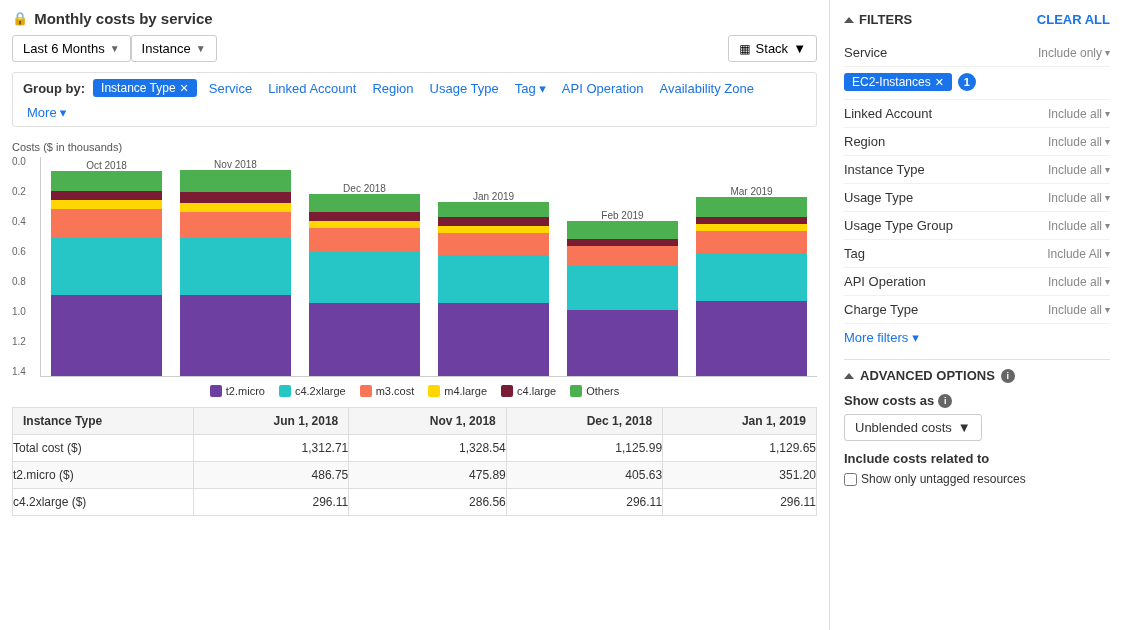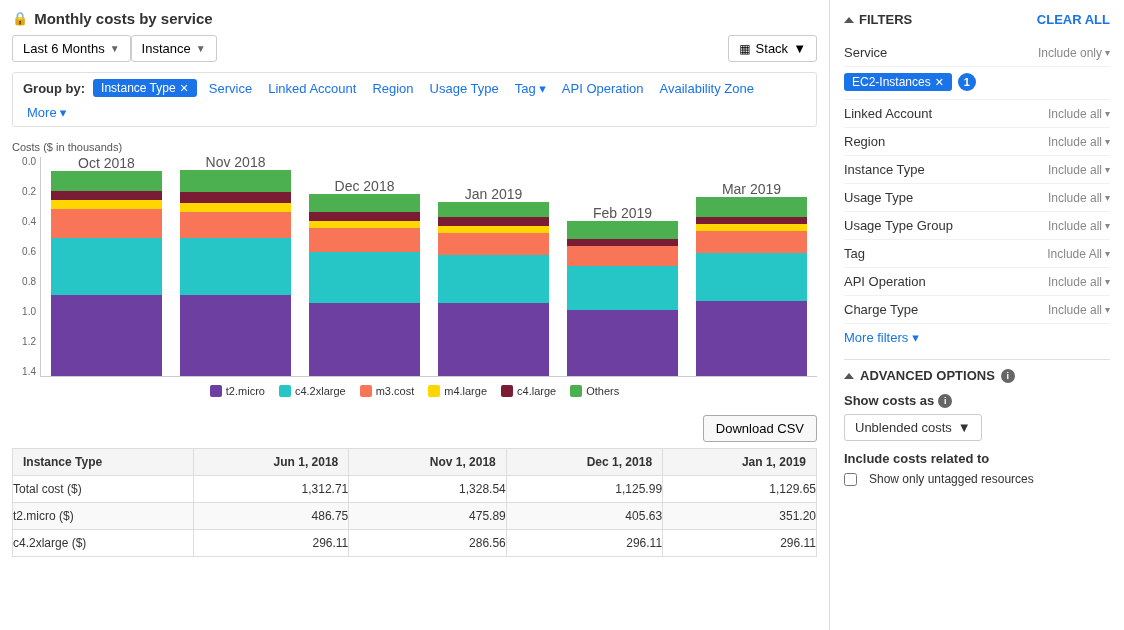--- a/index.html
+++ b/index.html
@@ -45,25 +45,25 @@
     .more-btn {
       display: inline-flex; align-items: center; gap: 3px;
       color: #1a73e8; cursor: pointer; padding: 0 4px;
     }
 
     
     .chart-area { padding: 6px 0; }
     .chart-y-label { font-size: 11px; color: #555; margin-bottom: 4px; }
     .chart-wrapper { display: flex; gap: 0; }
     .chart-y-axis { display: flex; flex-direction: column-reverse; justify-content: space-between; width: 28px; padding-right: 4px; }
-    .y-tick { font-size: 10px; color: #666; text-align: right; line-height: 1; }
+    .y-tick { font-size: 10px; color: #666; text-align: left; line-height: 1; }
     .chart-bars { display: flex; align-items: flex-end; gap: 18px; height: 220px; border-left: 1px solid #ccc; border-bottom: 1px solid #ccc; padding: 0 10px 0 10px; }
     .bar-group { display: flex; flex-direction: column-reverse; flex: 1; cursor: pointer; }
     .bar-segment { width: 100%; transition: opacity 0.2s; }
-    .bar-label { text-align: center; font-size: 14px; color: #555; margin-top: 4px; white-space: nowrap; }
+    .bar-label { text-align: center; font-size: 10px; color: #555; margin-top: 4px; white-space: nowrap; }
 
     
     .chart-legend { display: flex; gap: 14px; flex-wrap: wrap; justify-content: center; padding: 8px 0 4px; }
     .legend-item { display: flex; align-items: center; gap: 4px; font-size: 11px; }
     .legend-swatch { width: 12px; height: 12px; border-radius: 2px; flex-shrink: 0; }
 
     
     .table-actions { display: flex; justify-content: flex-end; margin: 8px 0 6px; }
     .download-btn {
       padding: 5px 12px; border: 1px solid #aaa; border-radius: 3px;
@@ -115,21 +115,21 @@
     .show-costs-label { font-weight: 600; font-size: 13px; margin-bottom: 6px; display: flex; align-items: center; gap: 4px; }
     .info-icon { display: inline-flex; align-items: center; justify-content: center; width: 14px; height: 14px; border-radius: 50%; background: #666; color: #fff; font-size: 9px; cursor: pointer; }
 
     .costs-dropdown {
       display: inline-flex; align-items: flex-start; gap: 6px;
       padding: 5px 10px; border: 1px solid #ccc; border-radius: 3px;
       background: #fff; cursor: pointer; font-size: 13px; margin-bottom: 10px;
     }
 
     .include-costs-label { font-weight: 600; font-size: 13px; margin-bottom: 6px; }
-    .checkbox-row { display: flex; align-items: center; gap: 12px; font-size: 12px; }
+    .checkbox-row { display: flex; align-items: center; gap: 4px; font-size: 12px; }
     .checkbox-row input { cursor: pointer; }
   </style>
 </head>
 <body>
 
 <div class="app-container">
 
   <div class="main-content">
 
     <div class="page-title">
@@ -269,23 +269,20 @@
             <div class="legend-swatch" style="background-color: rgb(123, 28, 53);"></div>
             <span>c4.large</span>
           </div>
           <div class="legend-item">
             <div class="legend-swatch" style="background-color: rgb(76, 175, 80);"></div>
             <span>Others</span>
           </div>
         </div>
     </div>
 
-    <div class="table-actions">
-      <button class="download-btn">Download CSV</button>
-    </div>
 
     <table class="data-table">
       <thead>
         <tr id="table-header">
 
         <th>Instance Type</th>
             <th>Jun 1, 2018</th>
             <th>Nov 1, 2018</th>
             <th>Dec 1, 2018</th>
             <th>Jan 1, 2019</th>

